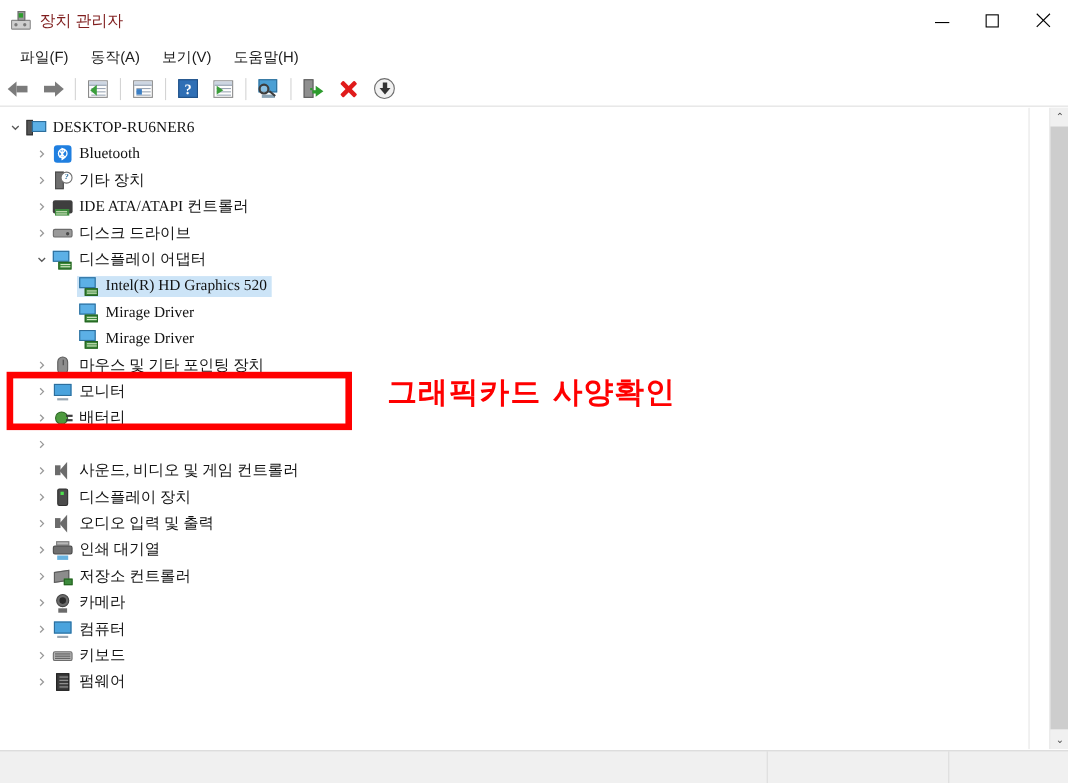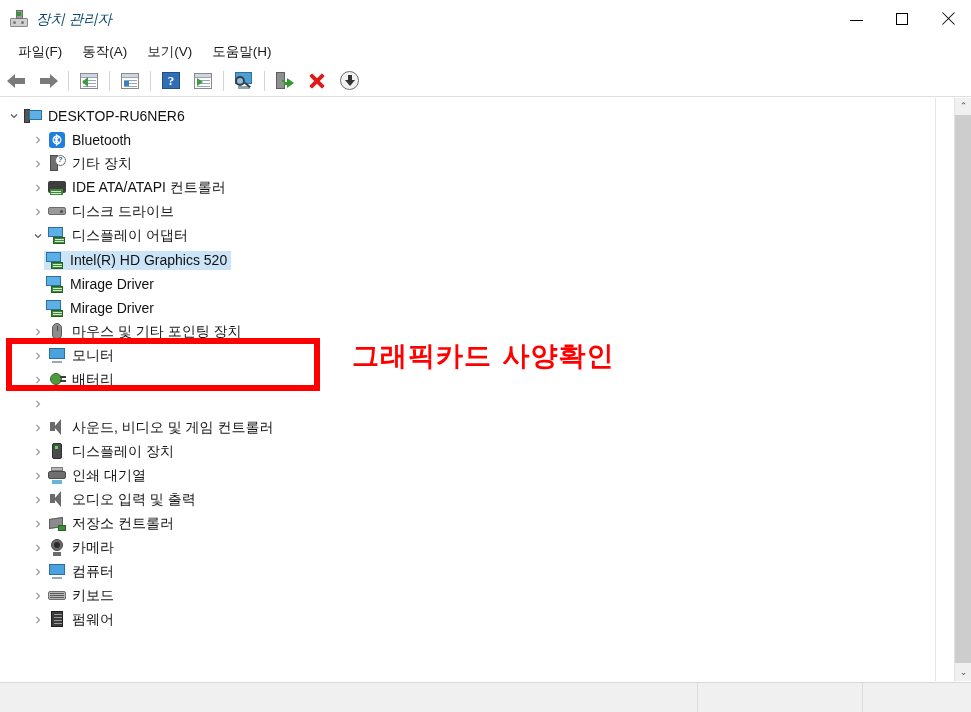--- a/index.html
+++ b/index.html
@@ -52,23 +52,22 @@
   }
   .title-icon .dm-dot1, .title-icon .dm-dot2 {
     position: absolute; bottom: 4px;
     width: 3px; height: 3px; border-radius: 50%;
     background: #7a7a7a;
   }
   .title-icon .dm-dot1 { left: 3px; }
   .title-icon .dm-dot2 { left: 11px; }
   .title-text {
     font-size: 14.5px;
-    color: #0c4a6e;
+    color: #7f1d1d;
     letter-spacing: -0.1px;
-    font-style: italic;
   }
   .win-controls {
     position: absolute; top: 0; right: 0;
     height: 38px; display: flex; align-items: stretch;
   }
   .win-btn {
     width: 46px; height: 38px;
     display: flex; align-items: center; justify-content: center;
     position: relative;
   }
@@ -304,25 +303,25 @@
     font-size: 10px;
   }
   .row .chev svg { display:block; }
   .row .ico {
     width: 18px; height: 17px; margin-right: 6px;
     flex: 0 0 auto; position: relative;
   }
   .row .lbl { flex: 0 0 auto; }
   .row.depth0 { padding-left: 6px; }
   .row.depth1 { padding-left: 30px; }
-  .row.depth2 { padding-left: 28px; }
+  .row.depth2 { padding-left: 54px; }
   .row.selected .lbl-wrap {
     background: #cce4f7;
   }
-  .lbl-wrap { display: flex; align-items: flex-start; padding: 1px 4px 1px 2px; }
+  .lbl-wrap { display: flex; align-items: flex-end; padding: 1px 4px 1px 2px; font-family: Liberation Serif, serif; }
 
   
   .i-computer, .i-monitor, .i-display, .i-sysdev {
     width: 18px; height: 16px;
   }
   .i-monitor .screen {
     position: absolute; left: 1px; top: 1px;
     width: 16px; height: 11px;
     background: #4aa3dd; border: 1px solid #2d6e9c;
     box-sizing: border-box;
@@ -876,33 +875,33 @@
             <span class="lbl">디스플레이 장치</span>
           </span>
         </div>
         <div class="row depth1">
           <span class="chev">
             <svg width="10" height="10" viewBox="0 0 10 10">
               <path d="M3.5 2 L6.5 5 L3.5 8" fill="none" stroke="#9a9a9a" stroke-width="1.2"></path>
             </svg>
           </span>
           <span class="lbl-wrap">
+            <span class="ico"><span class="i-snd"><i class="spk"></i><i class="cone"></i></span></span>
+            <span class="lbl">오디오 입력 및 출력</span>
+          </span>
+        </div>
+        <div class="row depth1">
+          <span class="chev">
+            <svg width="10" height="10" viewBox="0 0 10 10">
+              <path d="M3.5 2 L6.5 5 L3.5 8" fill="none" stroke="#9a9a9a" stroke-width="1.2"></path>
+            </svg>
+          </span>
+          <span class="lbl-wrap">
             <span class="ico"><span class="i-print"><i class="top"></i><i class="body"></i><i class="paper"></i></span></span>
             <span class="lbl">인쇄 대기열</span>
-          </span>
-        </div>
-        <div class="row depth1">
-          <span class="chev">
-            <svg width="10" height="10" viewBox="0 0 10 10">
-              <path d="M3.5 2 L6.5 5 L3.5 8" fill="none" stroke="#9a9a9a" stroke-width="1.2"></path>
-            </svg>
-          </span>
-          <span class="lbl-wrap">
-            <span class="ico"><span class="i-snd"><i class="spk"></i><i class="cone"></i></span></span>
-            <span class="lbl">오디오 입력 및 출력</span>
           </span>
         </div>
         <div class="row depth1">
           <span class="chev">
             <svg width="10" height="10" viewBox="0 0 10 10">
               <path d="M3.5 2 L6.5 5 L3.5 8" fill="none" stroke="#9a9a9a" stroke-width="1.2"></path>
             </svg>
           </span>
           <span class="lbl-wrap">
             <span class="ico"><span class="i-stor"><i class="box"></i><i class="grn"></i></span></span>

